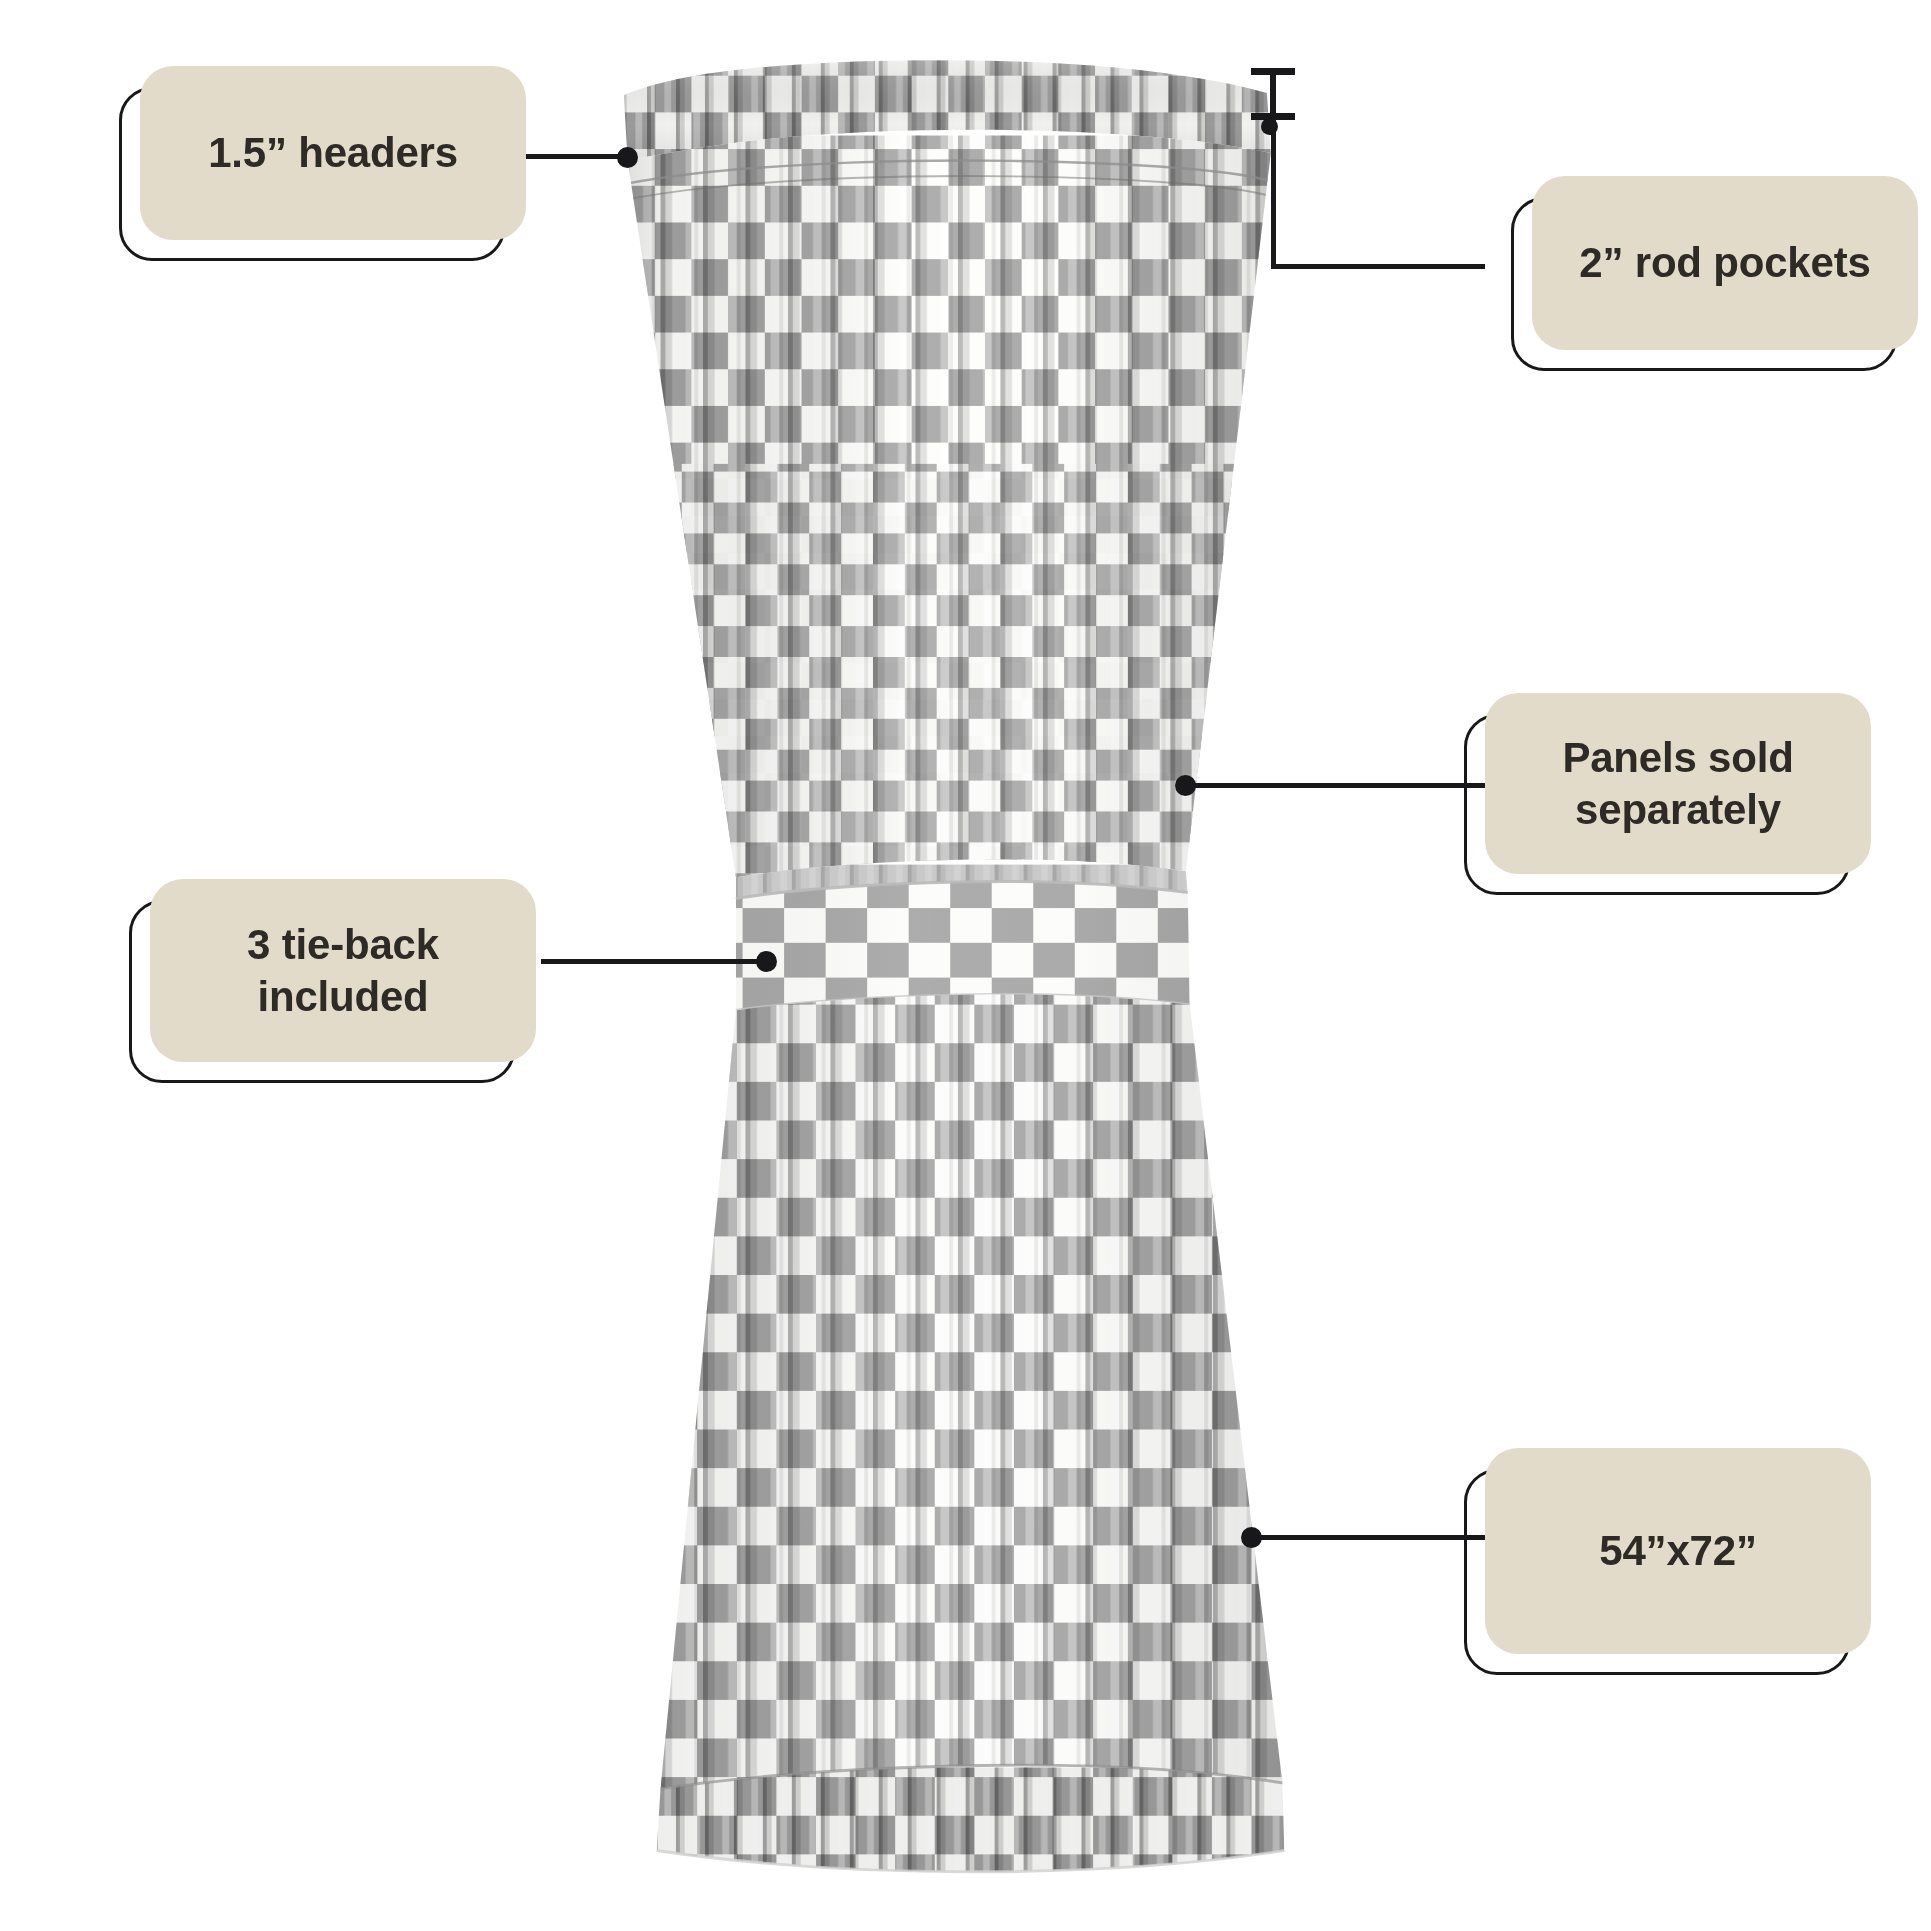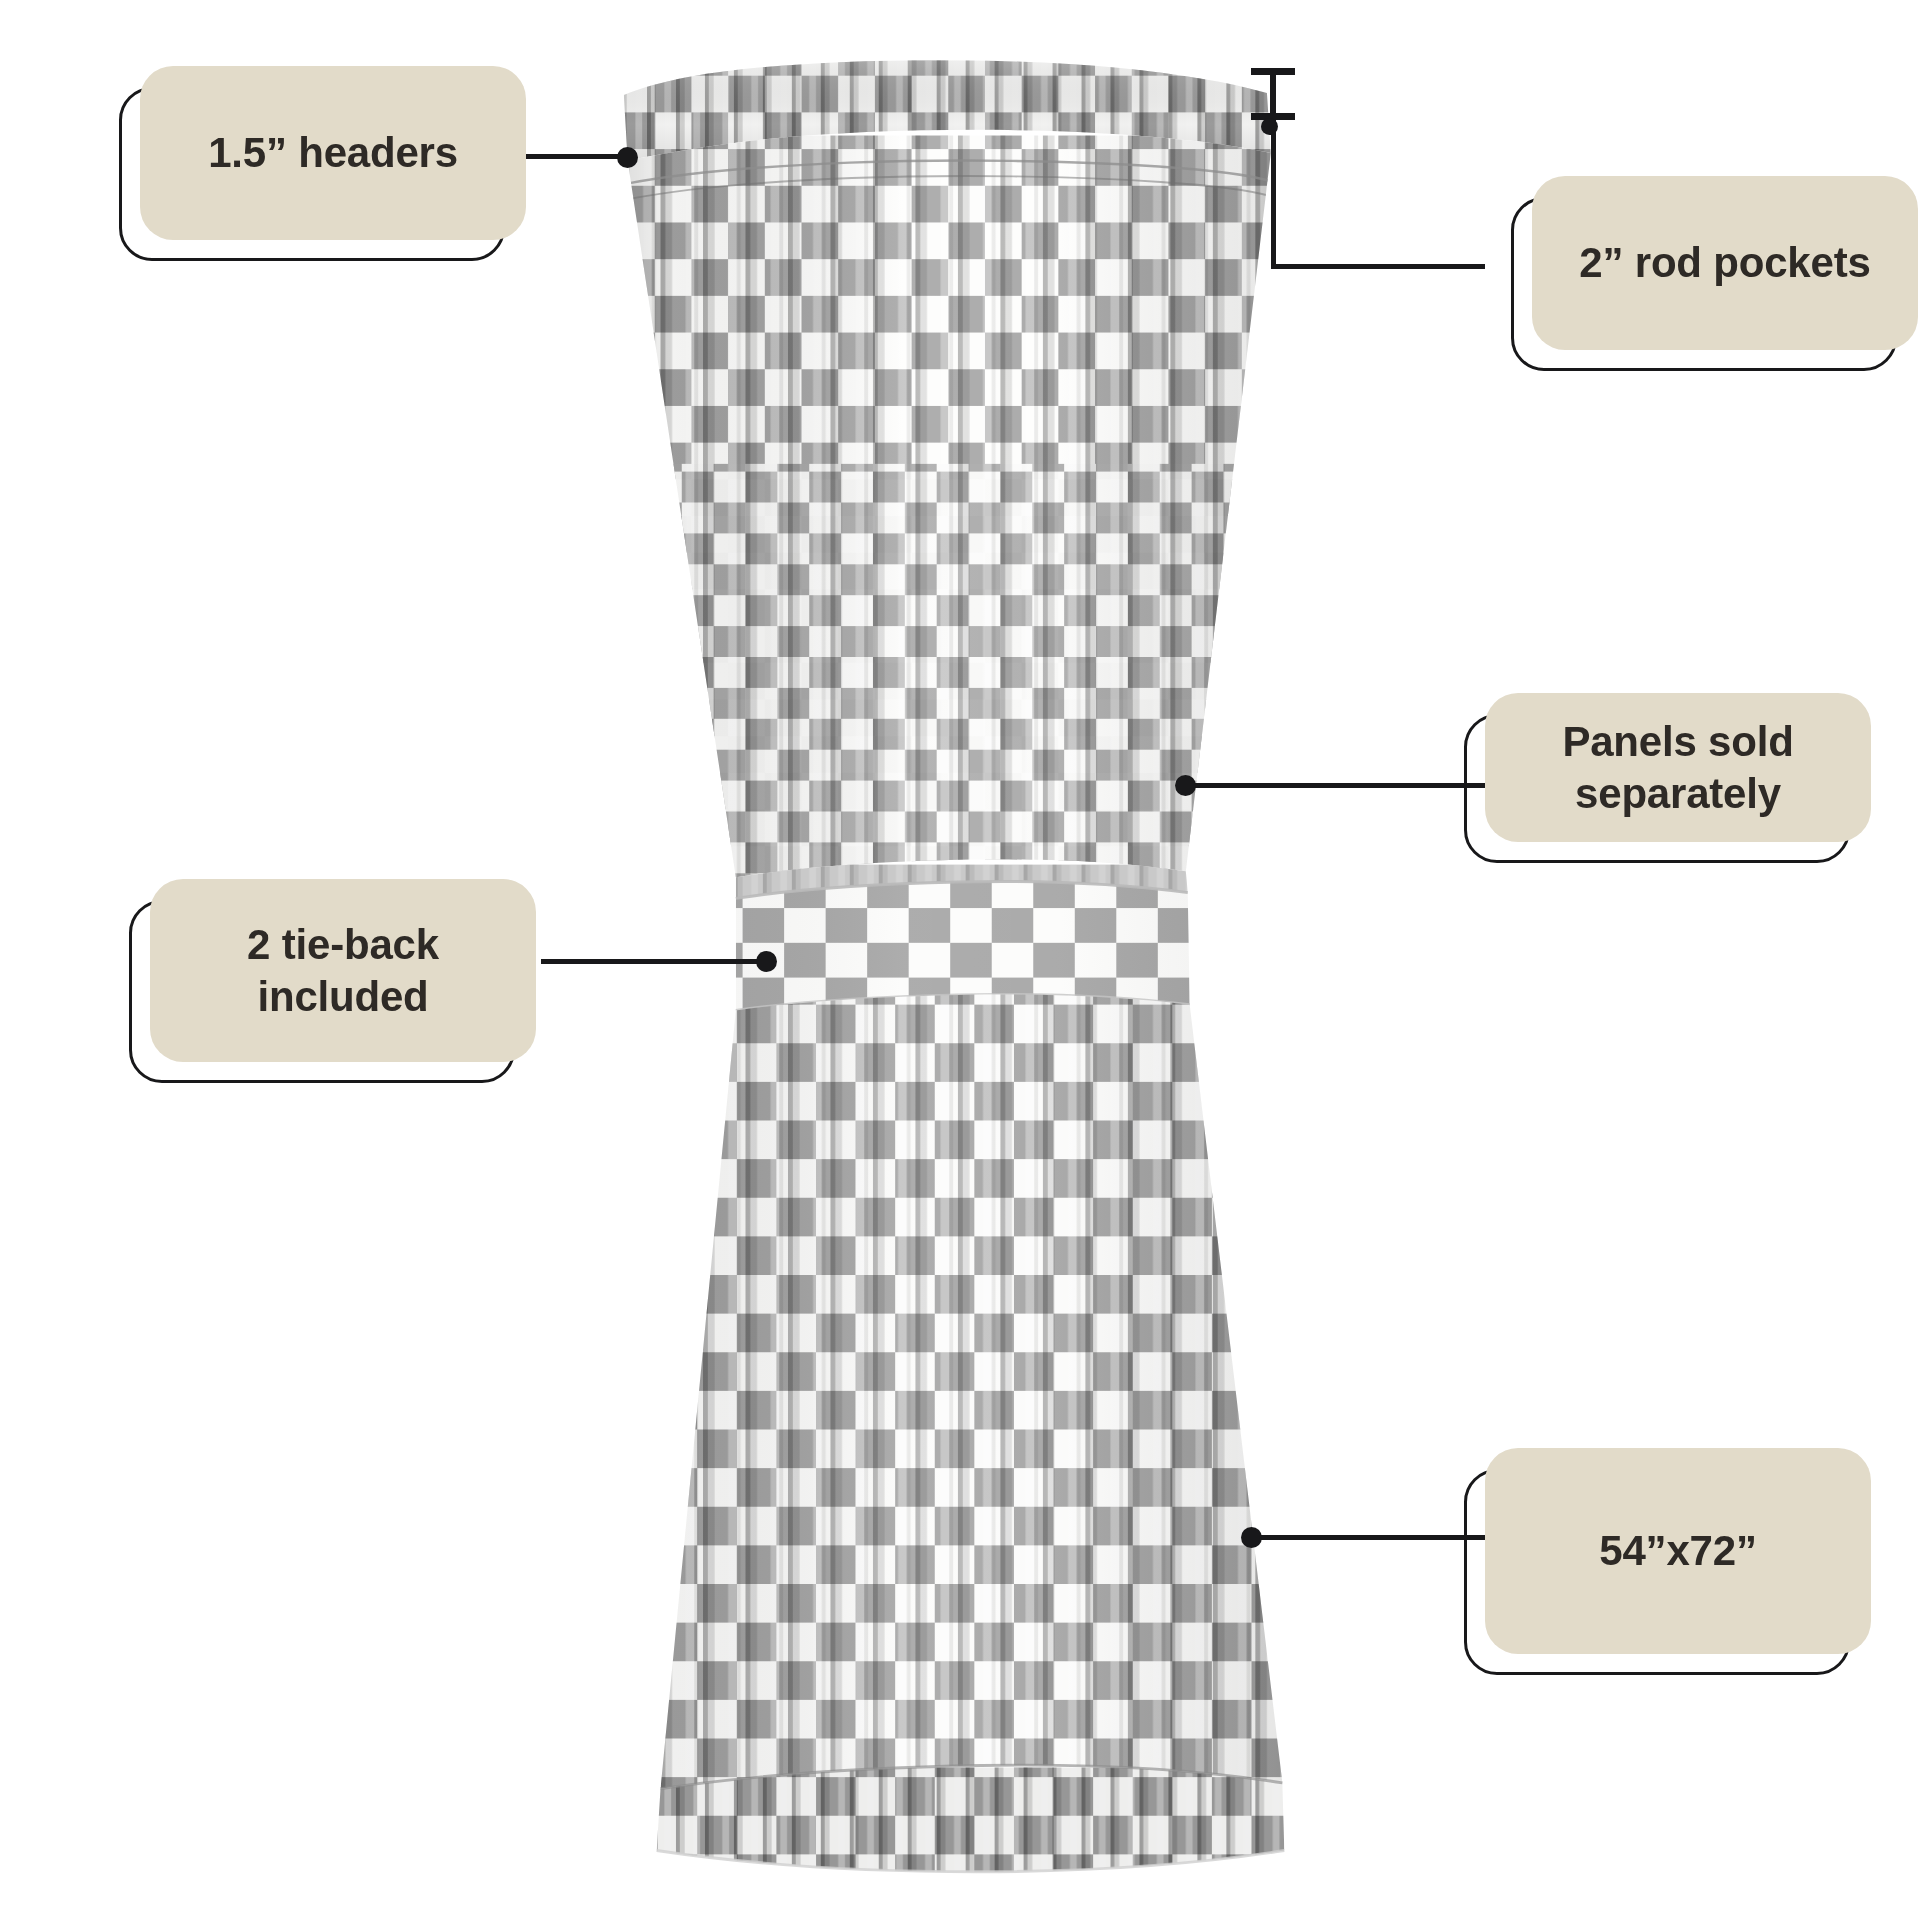--- a/index.html
+++ b/index.html
@@ -215,31 +215,31 @@
     <span class="chip"></span>
     <span class="txt">1.5” headers</span>
   </div>
 
   <div class="callout" style="left:1485px;top:176px;width:386px;height:174px;font-size:42px;margin-left:47px;">
     <span class="shadow"></span>
     <span class="chip"></span>
     <span class="txt">2” rod pockets</span>
   </div>
 
-  <div class="callout" style="left:1485px;top:693px;width:386px;height:149px;font-size:42px;">
+  <div class="callout" style="left:1485px;top:693px;width:386px;height:181px;font-size:42px;">
     <span class="shadow"></span>
     <span class="chip"></span>
     <span class="txt">Panels sold
 separately</span>
   </div>
 
   <div class="callout" style="left:150px;top:879px;width:386px;height:183px;font-size:42px;">
     <span class="shadow"></span>
     <span class="chip"></span>
-    <span class="txt">2 tie-back
+    <span class="txt">3 tie-back
 included</span>
   </div>
 
   <div class="callout" style="left:1485px;top:1448px;width:386px;height:206px;font-size:42px;">
     <span class="shadow"></span>
     <span class="chip"></span>
     <span class="txt">54”x72”</span>
   </div>
 
 </div>

